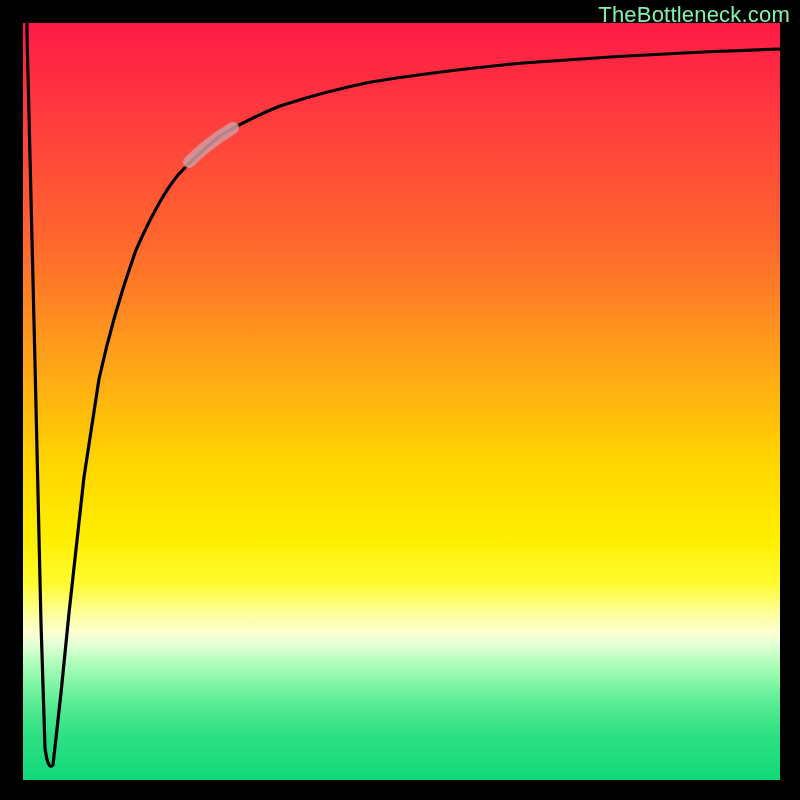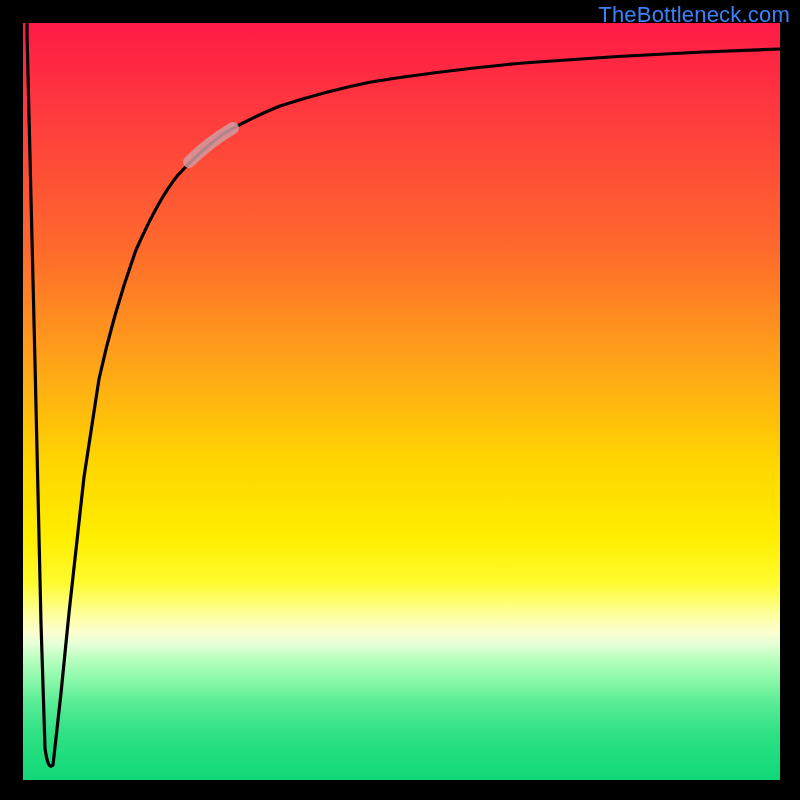--- a/index.html
+++ b/index.html
@@ -40,21 +40,21 @@
       #87f7a8 87%,
       #57eb94 90%,
       #2ee183 94%,
       #10d878 100%
     );
   }
   .watermark {
     position: absolute;
     top: 2px;
     right: 10px;
-    color: #3b82f6;
+    color: #86efac;
     font-size: 22px;
     font-weight: 500;
     letter-spacing: 0.2px;
     user-select: none;
   }
   svg.curve {
     position: absolute;
     left: 0;
     top: 0;
     width: 757px;

